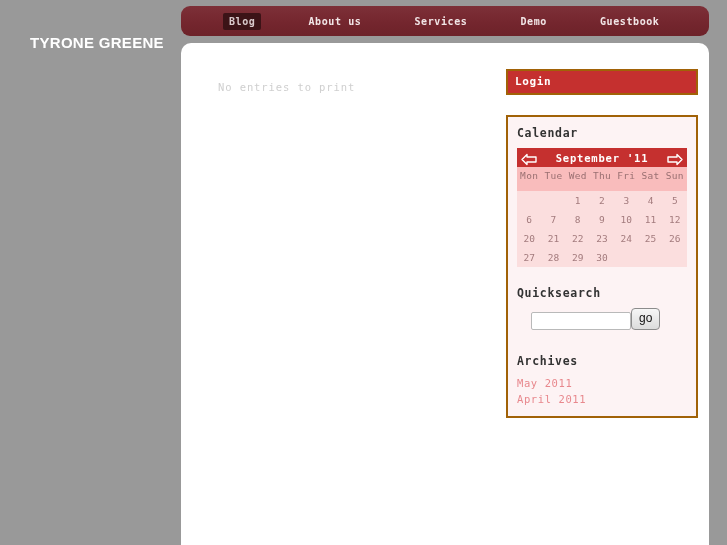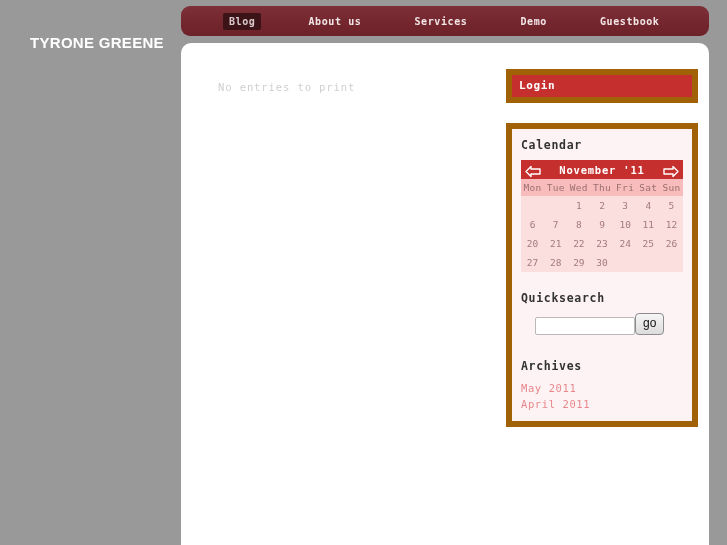--- a/index.html
+++ b/index.html
@@ -81,21 +81,21 @@
   }
   .content-line.indent { padding-left: 32px; }
 
   
   #sidebar {
     position: absolute;
     left: 325px; top: 26px;
     width: 192px;
   }
   .side-box {
-    border: 6px solid #a16207;
+    border: 2px solid #a16207;
     background: #fdf3f4;
     margin-bottom: 20px;
   }
 
   
   .box-title-bar {
     background: #c5302f;
     color: #ffffff;
     font-family: "DejaVu Sans Mono", monospace;
     font-size: 11px;
@@ -167,21 +167,21 @@
     width: 100%;
     border-collapse: collapse;
     background: #fbdede;
   }
   table.calendar th {
     background: #f9bcbc;
     font-family: "DejaVu Sans Mono", monospace;
     font-size: 9.5px;
     font-weight: normal;
     color: #9a7072;
-    padding: 3px 0 3px 0;
+    padding: 3px 0 10px 0;
     text-align: center;
     letter-spacing: 0.3px;
   }
   table.calendar td {
     font-family: "DejaVu Sans Mono", monospace;
     font-size: 9.5px;
     color: #a37b7d;
     text-align: center;
     padding: 4px 0 4px 0;
     width: 14.28%;
@@ -245,21 +245,21 @@
       <div class="side-box">
 
         <div class="cal-box">
           <div class="section-head">Calendar</div>
           <div class="cal-nav">
             <span class="arrow-icon">
               <svg width="16" height="13" viewBox="0 0 16 13">
                 <polygon points="1,6.5 6,1.5 6,4 15,4 15,9 6,9 6,11.5" fill="#c5302f" stroke="#ffffff" stroke-width="1.4" stroke-linejoin="round"></polygon>
               </svg>
             </span>
-            <span class="cal-month">November '11</span>
+            <span class="cal-month">September '11</span>
             <span class="arrow-icon">
               <svg width="16" height="13" viewBox="0 0 16 13">
                 <polygon points="15,6.5 10,1.5 10,4 1,4 1,9 10,9 10,11.5" fill="#c5302f" stroke="#ffffff" stroke-width="1.4" stroke-linejoin="round"></polygon>
               </svg>
             </span>
           </div>
           <table class="calendar">
             <thead>
               <tr>
                 <th>Mon</th>

